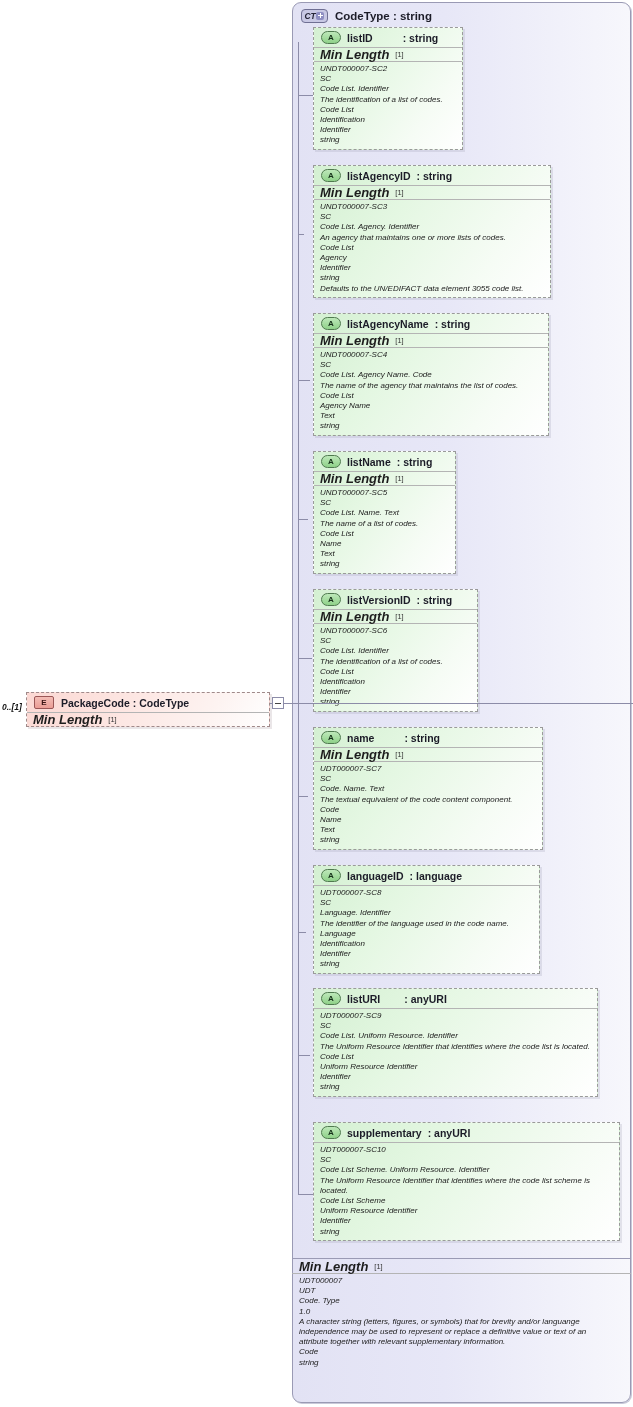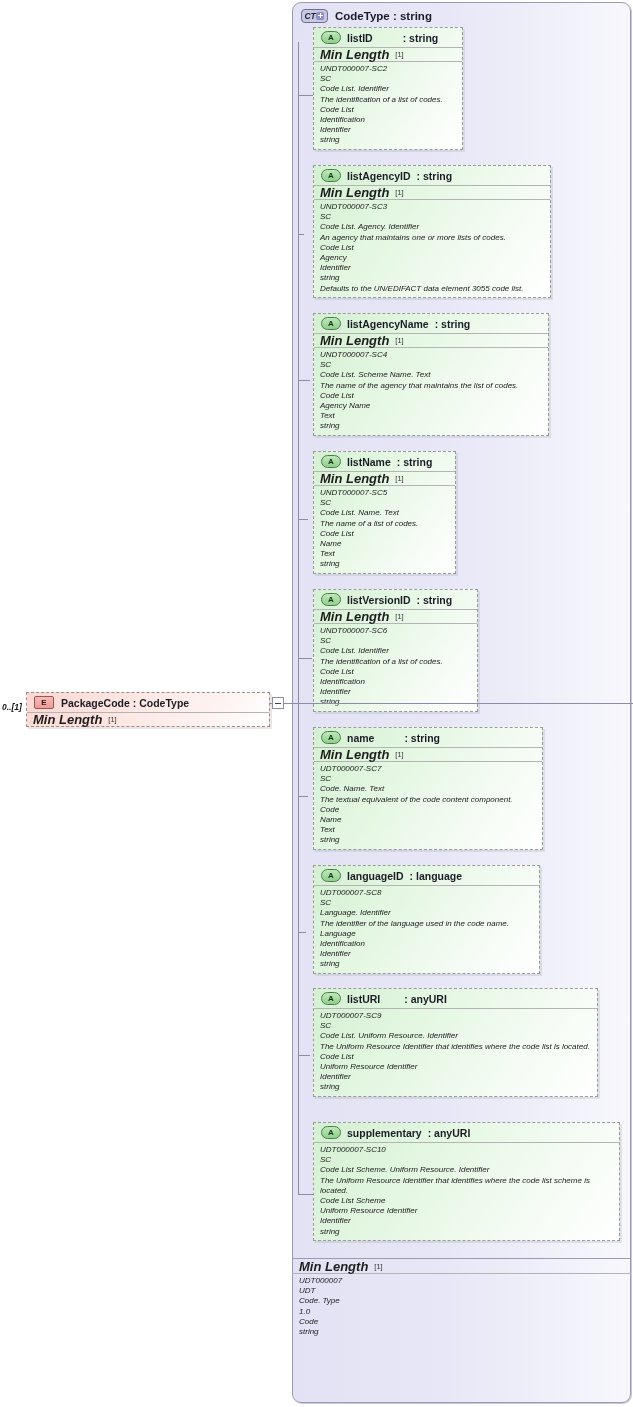--- a/index.html
+++ b/index.html
@@ -250,21 +250,21 @@
       <span class="attr-name">listAgencyName</span>
       <span class="attr-type">: string</span>
     </div>
     <div class="rule-row">
       <span class="rule-name">Min Length</span>
       <span class="rule-card">[1]</span>
     </div>
     <div class="doc-block">
       <div>UNDT000007-SC4</div>
       <div>SC</div>
-      <div>Code List. Scheme Name. Text</div>
+      <div>Code List. Agency Name. Code</div>
       <div>The name of the agency that maintains the list of codes.</div>
       <div>Code List</div>
       <div>Agency Name</div>
       <div>Text</div>
       <div>string</div>
     </div>
   </div>
 
   <div class="attr-box" style="left:313px; top:451px; width:143px;">
     <div class="attr-head">
@@ -389,20 +389,21 @@
   <div class="type-doc">
     <div class="rule-row">
       <span class="rule-name">Min Length</span>
       <span class="rule-card">[1]</span>
     </div>
     <div class="doc-block">
       <div>UDT000007</div>
       <div>UDT</div>
       <div>Code. Type</div>
       <div>1.0</div>
+      <div>A character string (letters, figures, or symbols) that for brevity and/or languange independence may be used to represent or replace a definitive value or text of an attribute together with relevant supplementary information.</div>
       <div>Code</div>
       <div>string</div>
     </div>
   </div>
 
   <div class="cardinality">0..[1]</div>
 
   <div class="el-box">
     <div class="el-head">
       <span class="e-badge">E</span>

